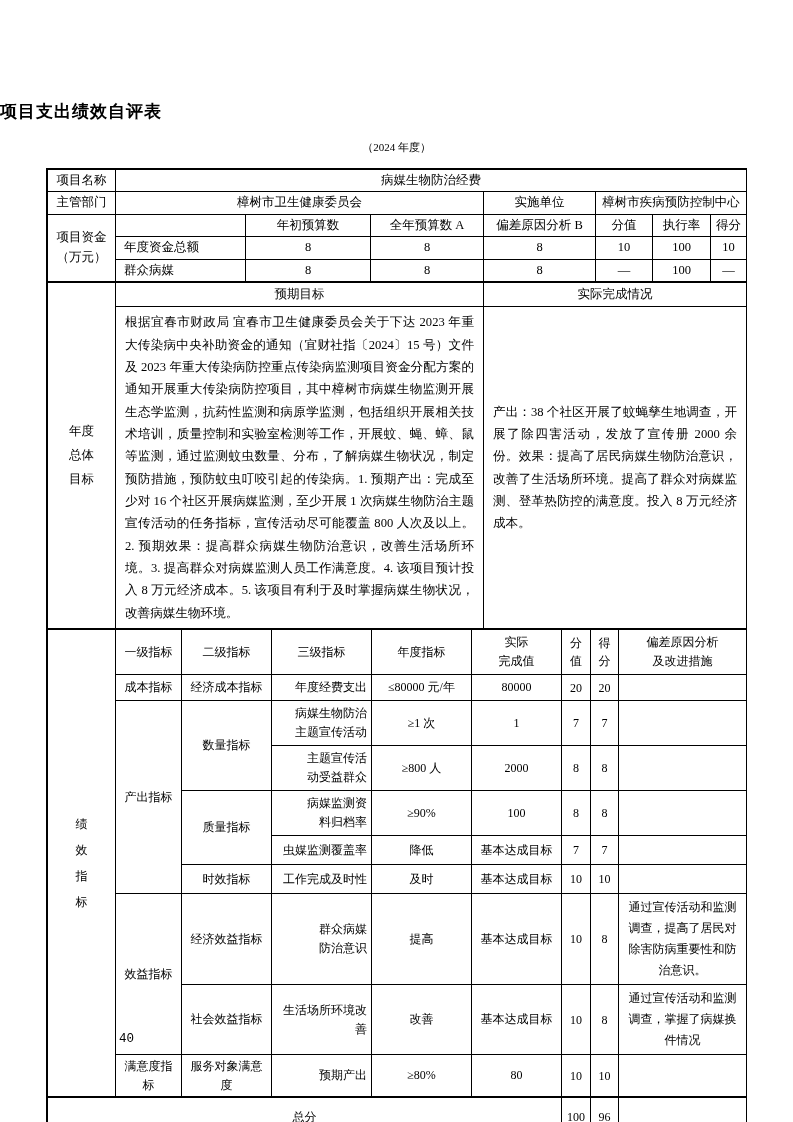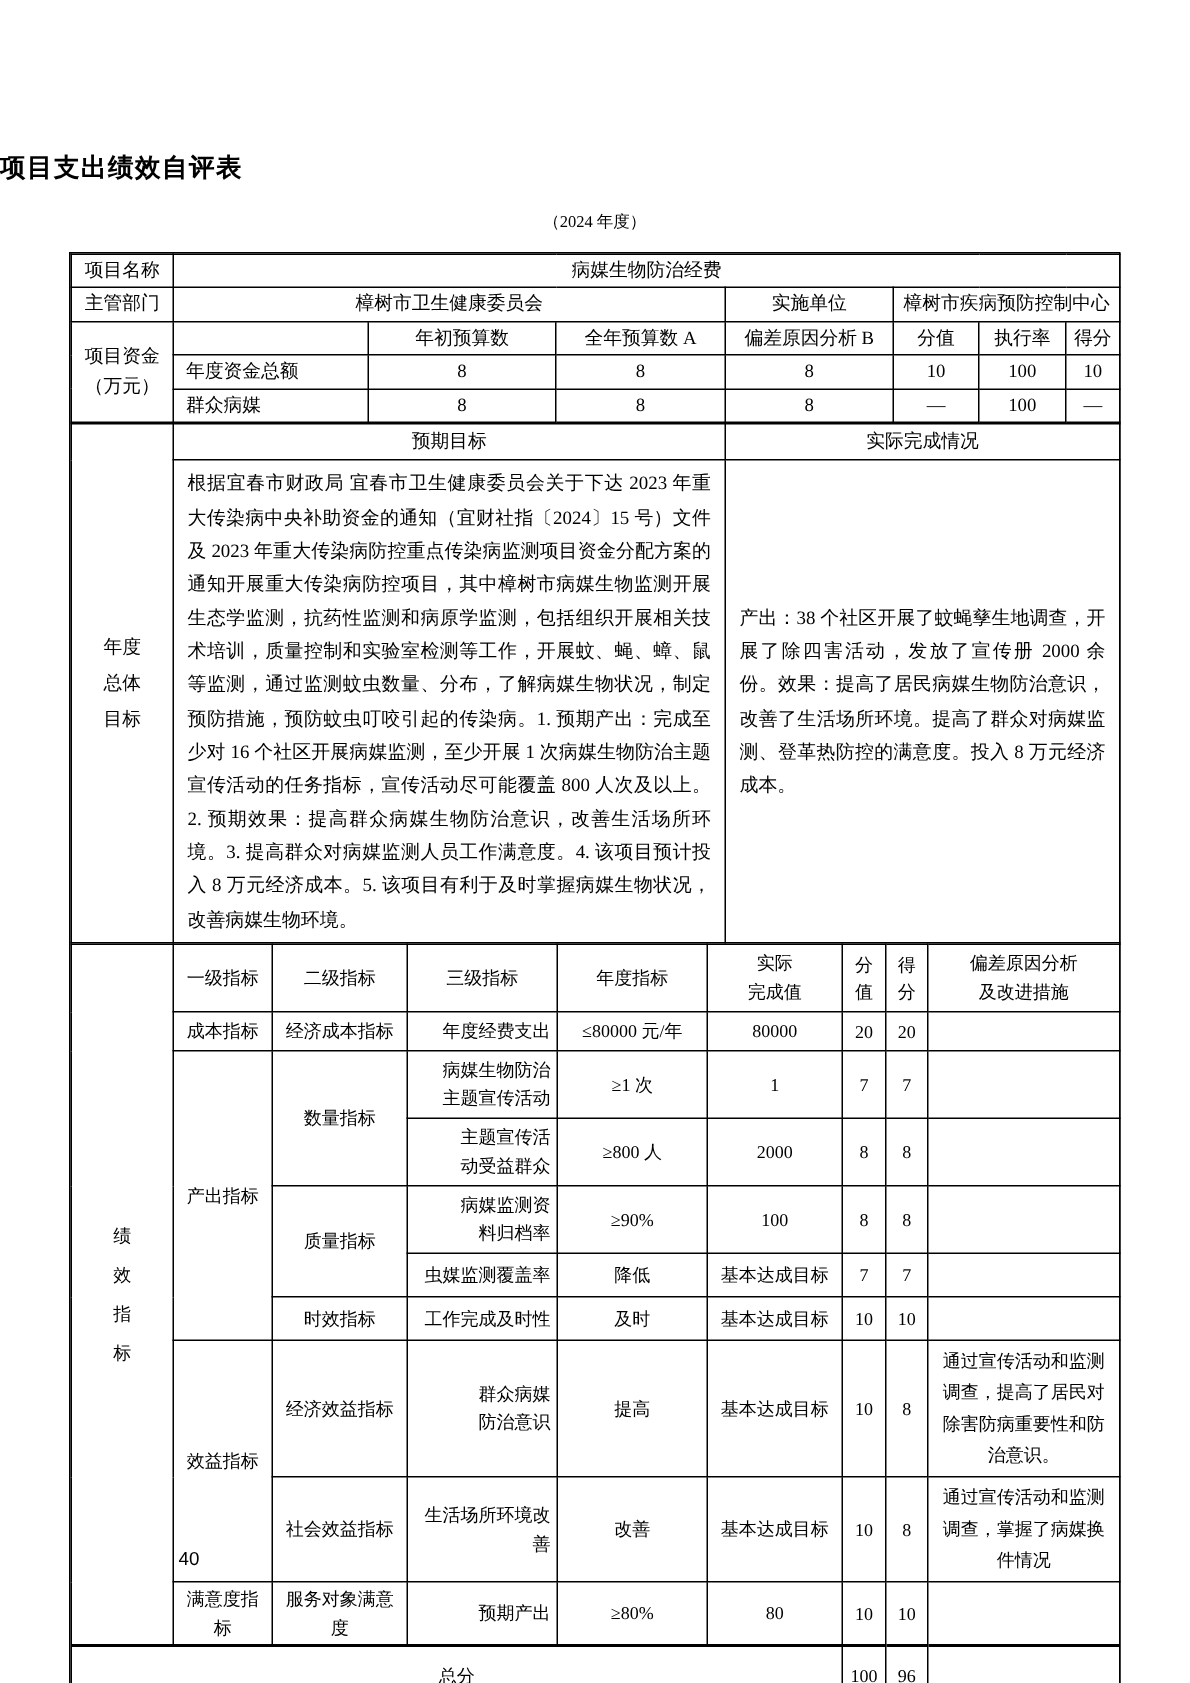--- a/index.html
+++ b/index.html
@@ -35,21 +35,21 @@
   .t-goal .vlab { line-height:24px; }
   
   .t-ind td { font-size:12px; }
   .t-ind .vlab { line-height:26px; letter-spacing:0; }
   .t-ind .l3 { text-align:right; padding:2px 4px 2px 7px; }
   .t-ind .nar { padding:0 5px; word-break:break-all; line-height:1.5; }
   .t-ind .dev { padding:3px 4px; line-height:1.75; }
   .t-ind .thick td, .t-ind .thick { border-top:2px solid #000; }
   .pageno {
     position:absolute; left:119px; top:1032px;
-    font-family:Liberation Sans, sans-serif; font-size:12.5px;
+    font-family:Liberation Mono, monospace; font-size:12.5px;
   }
 </style>
 </head>
 <body>
 
 <div class="page">
 
   <h1 class="title">项目支出绩效自评表</h1>
   <div class="subtitle">（2024 年度）</div>
 

